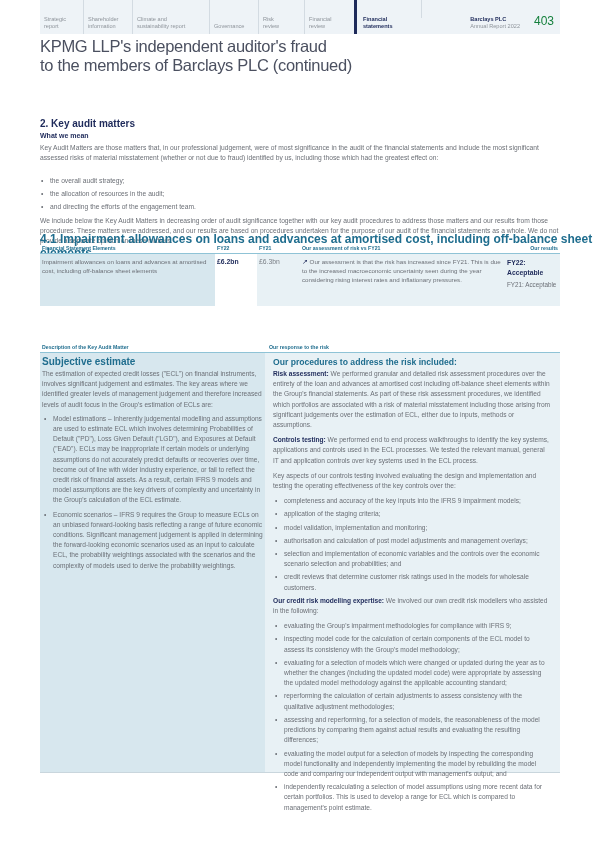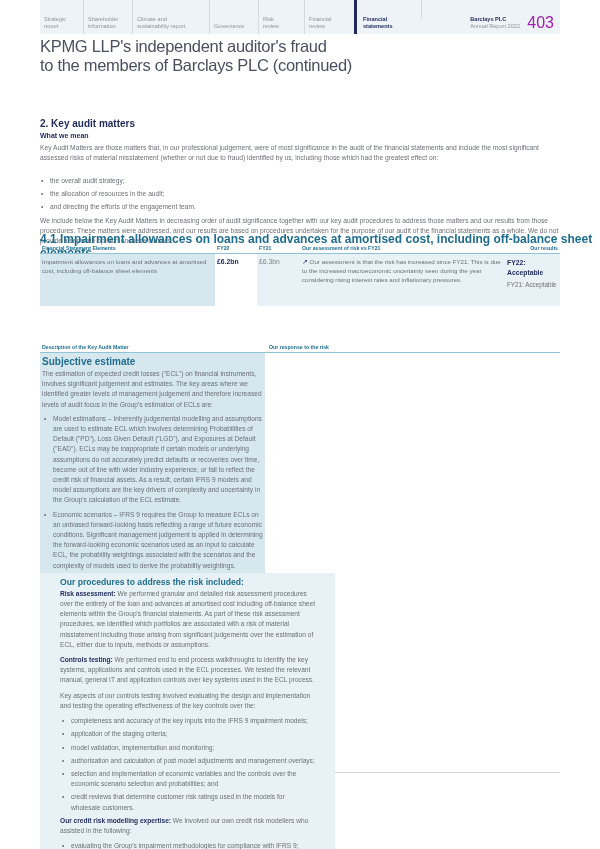--- a/index.html
+++ b/index.html
@@ -7,21 +7,21 @@
   body { font-family: "Liberation Sans", sans-serif; color: #6b6f76; position: relative; }
 
   
   .topnav { position: absolute; left: 40px; top: 0; width: 520px; height: 34px; background: #eef3f7; display: flex; }
   .nav-item { position: relative; font-size: 5.6px; line-height: 7px; color: #8e949b; padding: 16px 0 0 4px; border-left: 0.6px solid #d3dbe2; }
   .nav-item.active { color: #1e2a5a; font-weight: bold; border-left: 3px solid #1e2a5a; padding-left: 6px; }
   .nav-item .l2 { display: block; }
   .nav-brand { position: absolute; right: 40px; top: 16px; font-size: 5.6px; line-height: 7px; border-left: 0.6px solid #d3dbe2; padding-left: 48px; height: 18px; top: 0; padding-top: 16px; }
   .nav-brand .b1 { color: #1e2a5a; font-weight: bold; display: block; }
   .nav-brand .b2 { color: #8e949b; display: block; }
-  .pagenum { position: absolute; right: 6px; top: 14px; font-size: 16px; color: #a21caf; }
+  .pagenum { position: absolute; right: 6px; top: 14px; font-size: 12px; color: #15803d; }
 
   .title { position: absolute; left: 40px; top: 37px; font-size: 16.5px; line-height: 19px; color: #4b5060; letter-spacing: -0.3px; }
 
   .h-kam { position: absolute; left: 40px; top: 118px; font-size: 10px; font-weight: bold; color: #1e2a5a; }
   .h-wwm { position: absolute; left: 40px; top: 132px; font-size: 7px; font-weight: bold; color: #1e2a5a; }
   .body-text { position: absolute; left: 40px; width: 524px; font-size: 6.7px; line-height: 10.2px; color: #6b6f76; }
   .p1 { top: 143px; }
   .bullets1 { position: absolute; left: 40px; top: 176px; width: 520px; font-size: 6.7px; color: #6b6f76; }
   .bullets1 li { list-style: none; height: 13px; padding-left: 10px; position: relative; line-height: 10px; }
   .bullets1 li::before { content: "•"; position: absolute; left: 1px; color: #6b6f76; }
@@ -46,23 +46,23 @@
   .t1-row .c4 { line-height: 8.8px; color: #6b6f76; background: #e8f1f5; }
   .t1-row .c3 { background: #e8f1f5; }
   .t1-row .c5 { background: #e8f1f5; }
   .arrow { color: #1e2a5a; font-size: 7px; }
   .res-fy22 { font-weight: bold; color: #1e2a5a; font-size: 6.8px; line-height: 9.5px; }
   .res-fy21 { color: #6b6f76; font-size: 6.3px; line-height: 9.5px; margin-top: 3px; }
 
   
   .t2 { position: absolute; left: 40px; top: 341px; width: 520px; font-size: 6.6px; }
   .t2-head { display: flex; border-bottom: 1.4px solid #8fc3d6; height: 12px; align-items: center; font-size: 5.2px; font-weight: bold; color: #1f6d8e; }
-  .t2-body { display: flex; height: 420px; border-bottom: 1.5px solid #c9d6dd; flex-direction: column; }
+  .t2-body { display: flex; height: 420px; border-bottom: 1.5px solid #c9d6dd; }
   .left { width: 225px; background: #d7e7ee; padding: 2px 2px; }
-  .right { width: 295px; background: #e8f1f5; padding: 2px 20px; }
+  .right { width: 295px; background: #e8f1f5; padding: 2px 8px; }
   .t2-head .hl { width: 225px; padding-left: 2px; }
   .t2-head .hr { width: 295px; padding-left: 4px; }
   .subj { font-size: 10px; font-weight: bold; color: #1f6d8e; line-height: 14px; }
   .ourproc { font-size: 8.6px; font-weight: bold; color: #1f6d8e; line-height: 14px; }
   .lt { line-height: 10.2px; color: #6b6f76; }
   .lb { list-style: none; }
   .lb li { position: relative; padding-left: 11px; line-height: 10.2px; margin-top: 4px; }
   .lb li::before { content: "•"; position: absolute; left: 2px; }
   .rt { line-height: 10.2px; color: #6b6f76; margin-bottom: 5px; }
   .rt b { color: #1e2a5a; }

